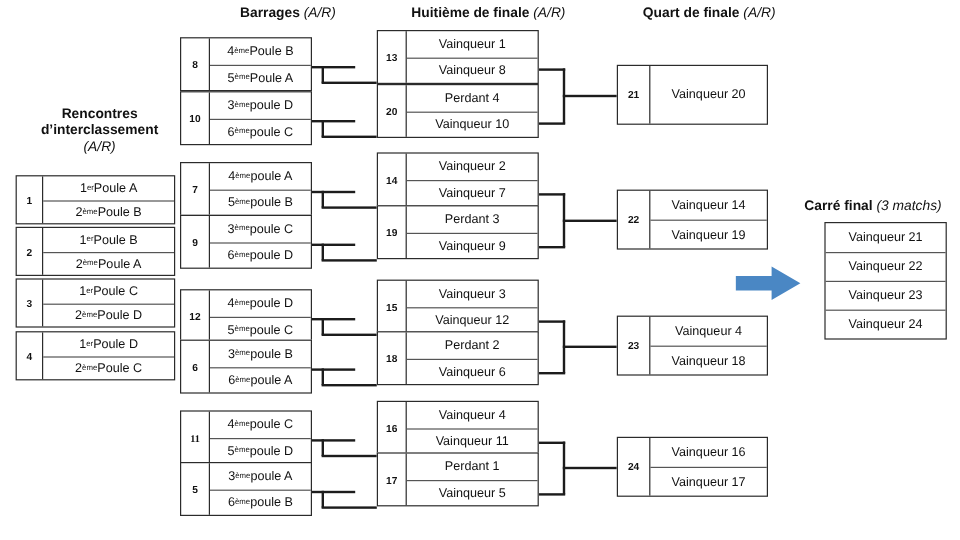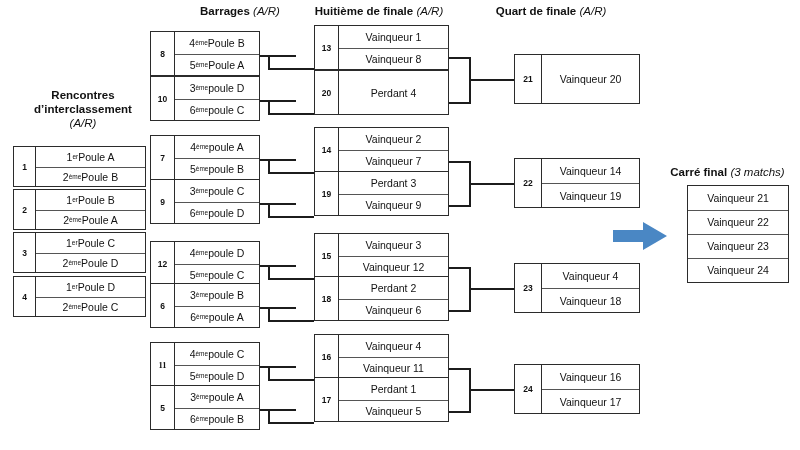--- a/index.html
+++ b/index.html
@@ -108,26 +108,26 @@
     <span>Rencontres</span><br>
     <span>d’interclassement</span><br>
     <span class="ital">(A/R)</span>
   </div>
 
   <div class="col-header" style="left:150px; top:4px; width:180px;">
     <span>Barrages</span>
     <span class="ital">(A/R)</span>
   </div>
 
-  <div class="col-header" style="left:284px; top:4px; width:190px;">
+  <div class="col-header" style="left:312px; top:4px; width:190px;">
     <span>Huitième de finale</span>
     <span class="ital">(A/R)</span>
   </div>
 
-  <div class="col-header" style="left:466px; top:4px; width:170px;">
+  <div class="col-header" style="left:506px; top:4px; width:170px;">
     <span>Quart de finale</span>
     <span class="ital">(A/R)</span>
   </div>
 
   <div class="col-header" style="left:655px; top:165px; width:145px;">
     <span>Carré final</span>
     <span class="ital">(3 matchs)</span>
   </div>
 
   <div class="ln h" style="left:260px; top:55px; width:36px;"></div>
@@ -373,20 +373,21 @@
         <div class="box-num" style="width: 24px; flex-basis: 24px;">13</div>
         <div class="box-rows">
           <div class="box-row">Vainqueur 1</div>
           <div class="box-row">Vainqueur 8</div>
         </div>
       </div>
       <div class="box" style="left: 314px; top: 70px; width: 135px; height: 45px;">
         <div class="box-num" style="width: 24px; flex-basis: 24px;">20</div>
         <div class="box-rows">
           <div class="box-row">Perdant 4</div>
+          <div class="box-row">Vainqueur 10</div>
         </div>
       </div>
       <div class="box" style="left: 314px; top: 127px; width: 135px; height: 45px;">
         <div class="box-num" style="width: 24px; flex-basis: 24px;">14</div>
         <div class="box-rows">
           <div class="box-row">Vainqueur 2</div>
           <div class="box-row">Vainqueur 7</div>
         </div>
       </div>
       <div class="box" style="left: 314px; top: 171px; width: 135px; height: 45px;">

